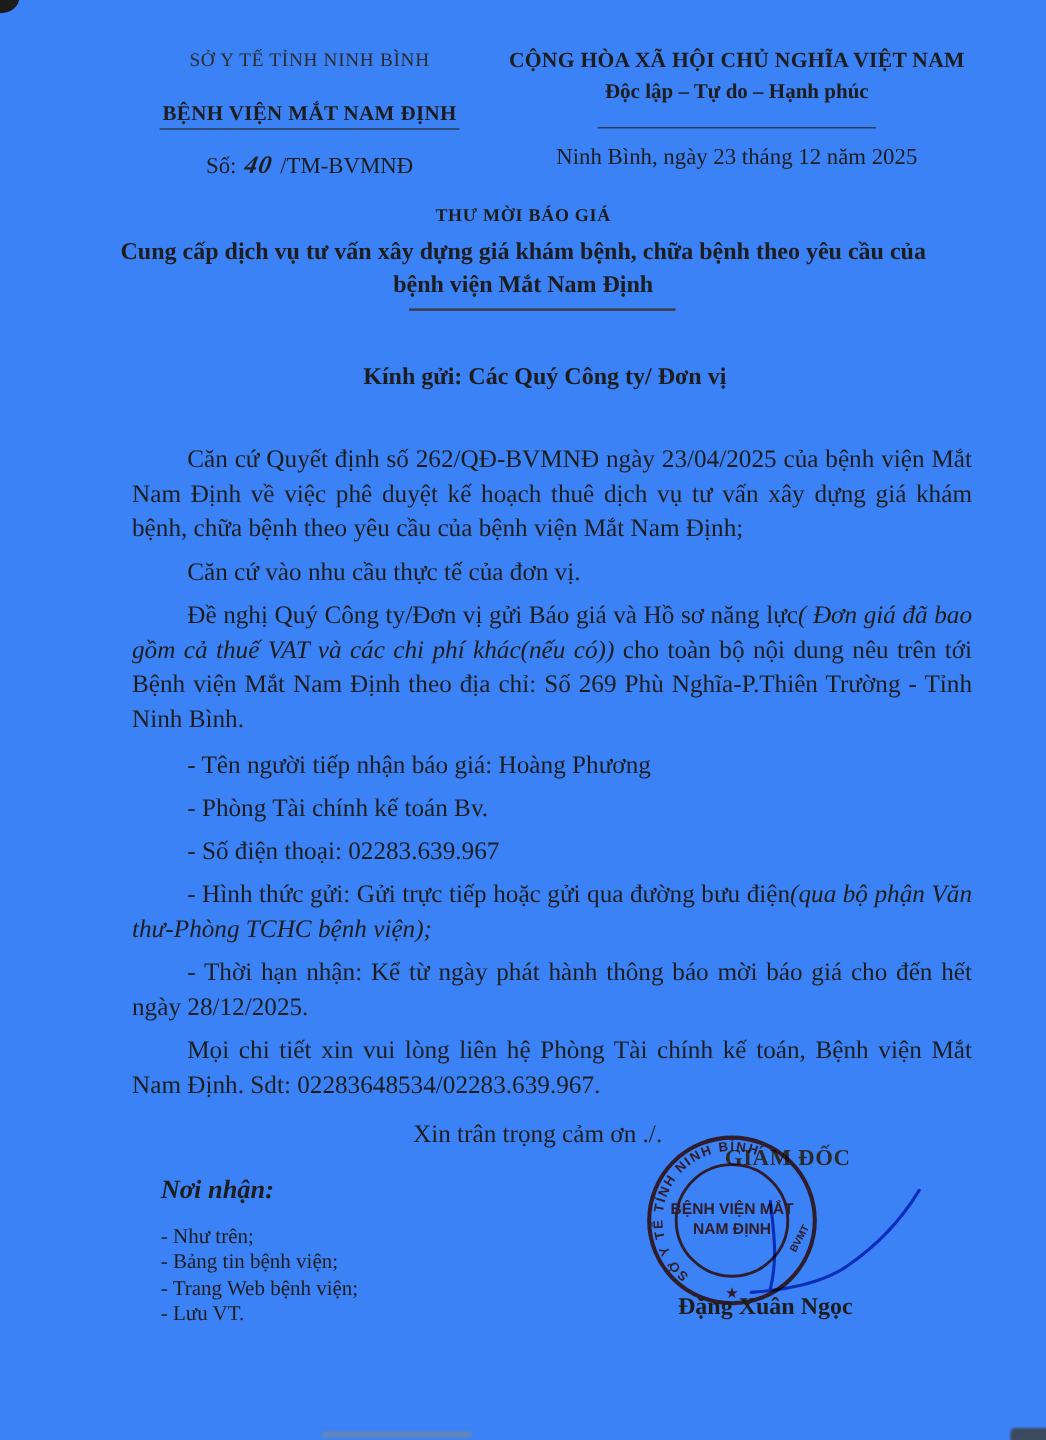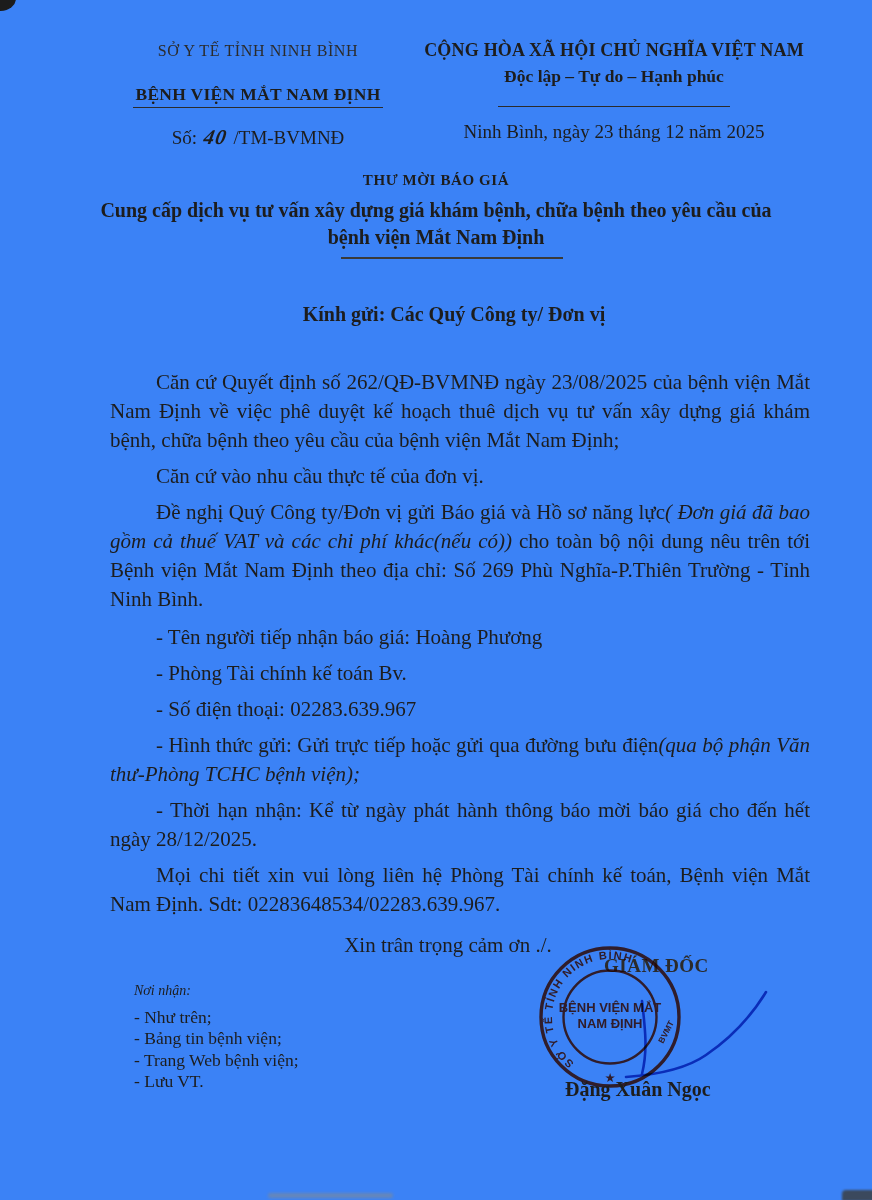--- a/index.html
+++ b/index.html
@@ -66,21 +66,21 @@
   .bodytext .it{font-style:italic;}
   .li{margin:0 0 7px 0;text-indent:46px;}
   .li2l{text-indent:0;}
   .li2l .ind{display:inline-block;width:46px;}
   .thanks{
     text-align:center;font-size:21px;margin-top:14px;
     transform:translateX(12px);
   }
   
   .recipients{position:absolute;left:134px;top:980px;font-size:17.5px;line-height:21.5px;}
-  .recipients .rt{font-weight:normal;font-style:italic;font-size:14px;margin-bottom:5px;}
+  .recipients .rt{font-weight:bold;font-style:italic;font-size:22px;margin-bottom:18px;}
   .role{
     position:absolute;left:604px;top:955px;
     font-size:19px;font-weight:bold;letter-spacing:.5px;color:#2b2b2b;
   }
   .signer-name{
     position:absolute;left:565px;top:1078px;width:260px;text-align:left;
     font-size:20px;font-weight:bold;
   }
   .stamp-svg{
     position:absolute;left:535px;top:942px;
@@ -132,21 +132,21 @@
 
   <div class="title-block">
     <div class="title-main">THƯ MỜI BÁO GIÁ</div>
     <div class="title-sub">Cung cấp dịch vụ tư vấn xây dựng giá khám bệnh, chữa bệnh theo yêu cầu của bệnh viện Mắt Nam Định</div>
     <div class="title-rule"></div>
   </div>
 
   <div class="salutation">Kính gửi: Các Quý Công ty/ Đơn vị</div>
 
   <div class="bodytext">
-    <p class="tight">Căn cứ Quyết định số 262/QĐ-BVMNĐ ngày 23/08/2025 của bệnh viện Mắt Nam Định về việc phê duyệt kế hoạch thuê dịch vụ tư vấn xây dựng giá khám bệnh, chữa bệnh theo yêu cầu của bệnh viện Mắt Nam Định;</p>
+    <p class="tight">Căn cứ Quyết định số 262/QĐ-BVMNĐ ngày 23/04/2025 của bệnh viện Mắt Nam Định về việc phê duyệt kế hoạch thuê dịch vụ tư vấn xây dựng giá khám bệnh, chữa bệnh theo yêu cầu của bệnh viện Mắt Nam Định;</p>
     <p class="tight">Căn cứ vào nhu cầu thực tế của đơn vị.</p>
     <p><span>Đề nghị Quý Công ty/Đơn vị gửi Báo giá và Hồ sơ năng lực</span><span class="it">( Đơn giá đã bao gồm cả thuế VAT và các chi phí khác(nếu có))</span><span> cho toàn bộ nội dung nêu trên tới Bệnh viện Mắt Nam Định theo địa chỉ: Số 269 Phù Nghĩa-P.Thiên Trường - Tỉnh Ninh Bình.</span></p>
 
     <div class="li">- Tên người tiếp nhận báo giá: Hoàng Phương</div>
     <div class="li">- Phòng Tài chính kế toán Bv.</div>
     <div class="li">- Số điện thoại: 02283.639.967</div>
     <div class="li li2l"><span class="ind"></span><span>- Hình thức gửi: Gửi trực tiếp hoặc gửi qua đường bưu điện</span><span class="it">(qua bộ phận Văn thư-Phòng TCHC bệnh viện);</span></div>
     <div class="li">- Thời hạn nhận: Kể từ ngày phát hành thông báo mời báo giá cho đến hết ngày 28/12/2025.</div>
 
     <p style="margin-top:6px">Mọi chi tiết xin vui lòng liên hệ Phòng Tài chính kế toán, Bệnh viện Mắt Nam Định. Sdt: 02283648534/02283.639.967.</p>

